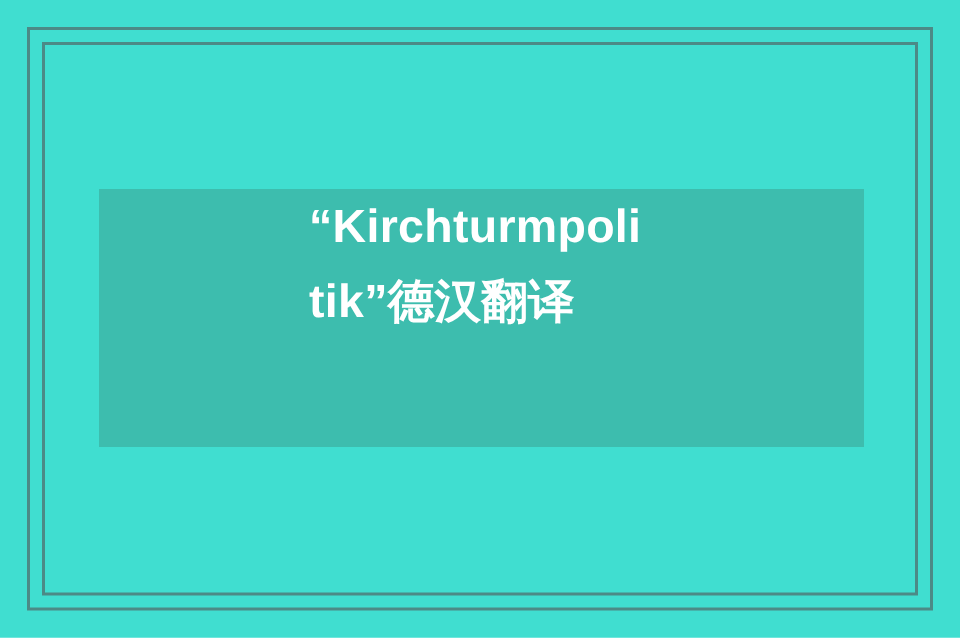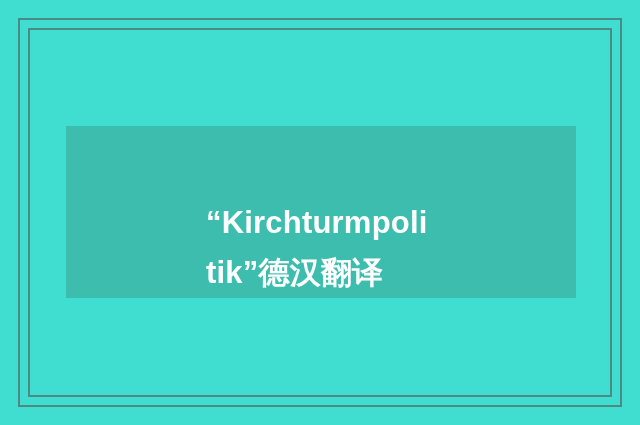--- a/index.html
+++ b/index.html
@@ -44,21 +44,21 @@
 
   
   .panel {
     position: absolute;
     left: 66px;
     top: 126px;
     width: 510px;
     height: 172px;
     background: #3dbdae;
     display: flex;
-    align-items: flex-end;
+    align-items: flex-start;
     justify-content: center;
     box-sizing: border-box;
     padding: 0 18px;
   }
 
   .headline {
     margin: 0;
     color: #ffffff;
     font-size: 31px;
     font-weight: 700;

